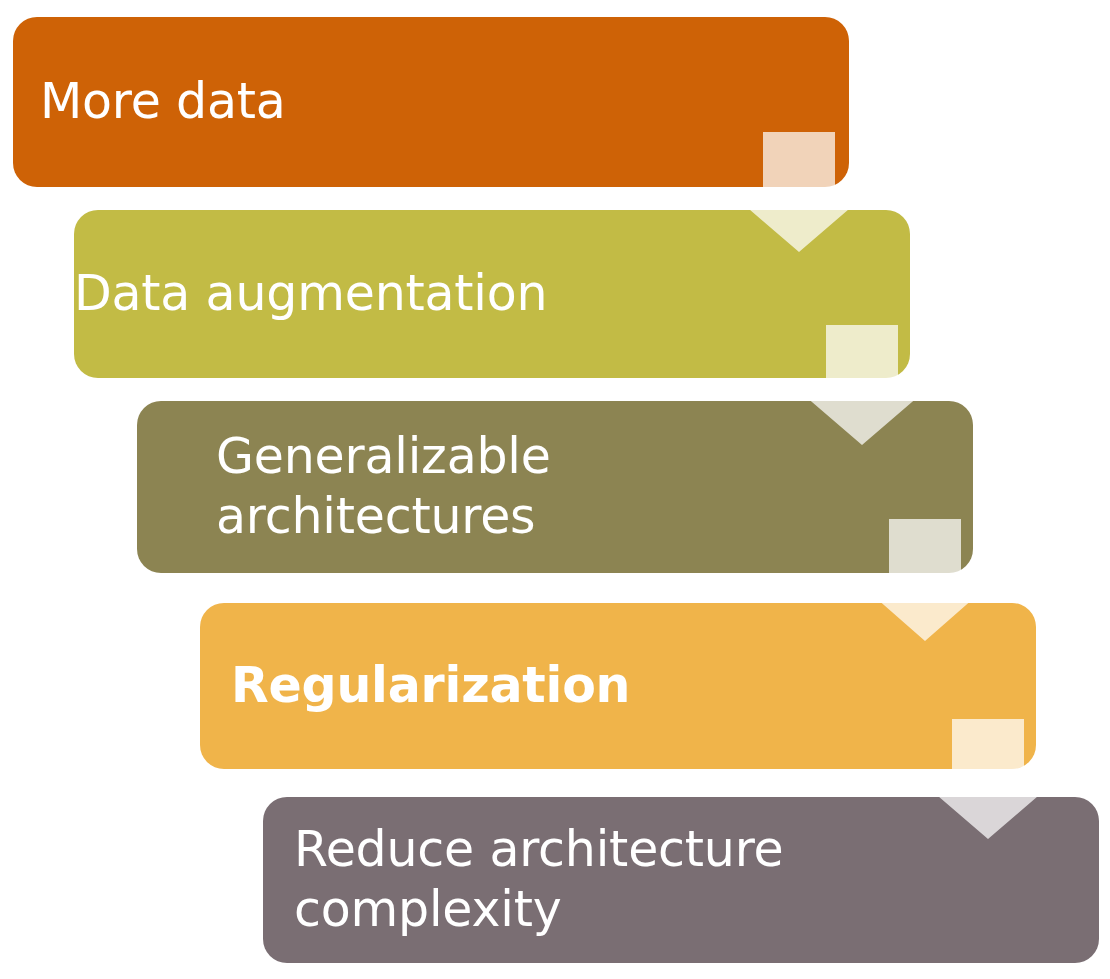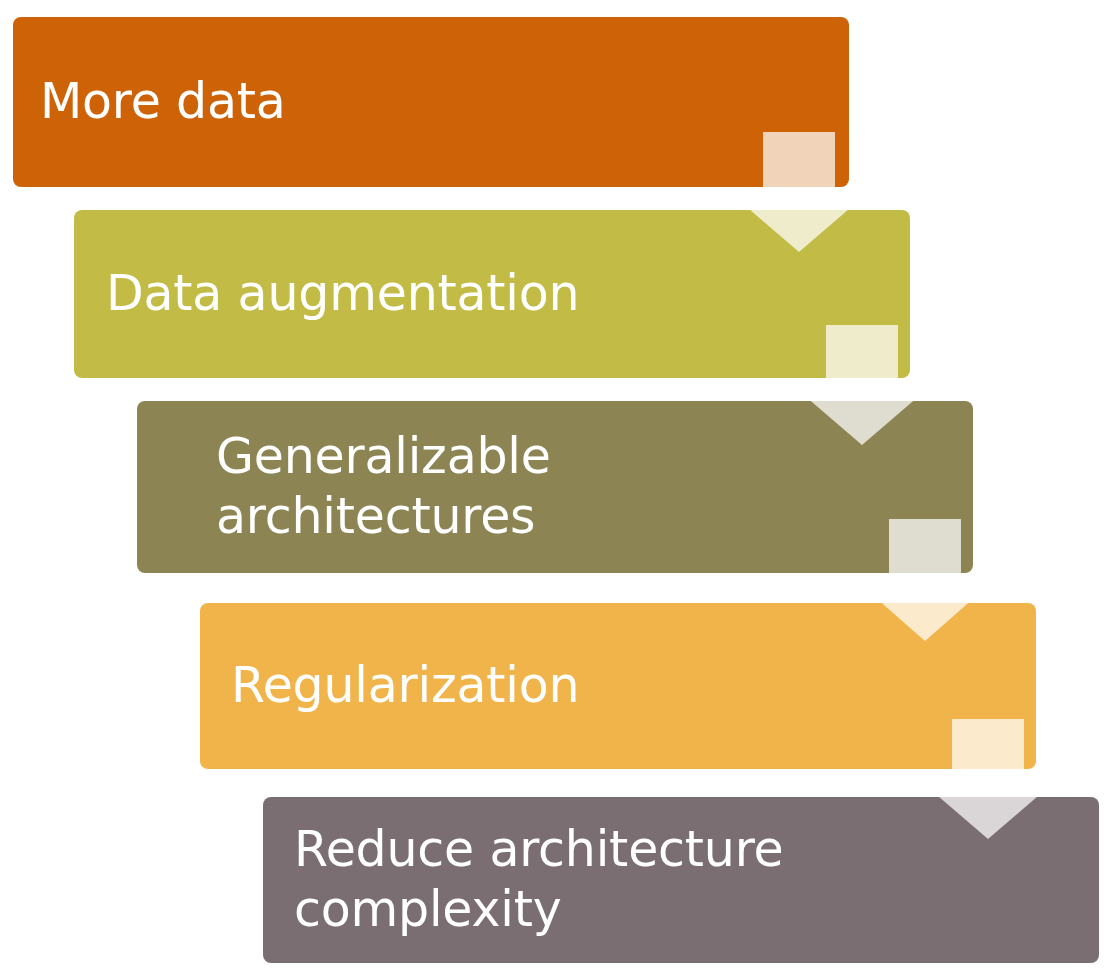--- a/index.html
+++ b/index.html
@@ -15,21 +15,21 @@
     position: relative;
     width: 1110px;
     height: 979px;
     background: #ffffff;
     overflow: hidden;
   }
 
   
   .step-box {
     position: absolute;
-    border-radius: 8px;
+    border-radius: 24px;
     box-sizing: border-box;
     display: flex;
     align-items: center;
     z-index: 1;
   }
   .step-label {
     color: #ffffff;
     font-family: "DejaVu Sans", sans-serif;
     font-size: 49px;
     font-weight: 400;
@@ -41,23 +41,23 @@
   }
 
   
   #box-1 { left: 13px;  top: 17px;  width: 836px; height: 170px; }
   #box-2 { left: 74px;  top: 210px; width: 836px; height: 168px; }
   #box-3 { left: 137px; top: 401px; width: 836px; height: 172px; }
   #box-4 { left: 200px; top: 603px; width: 836px; height: 166px; }
   #box-5 { left: 263px; top: 797px; width: 836px; height: 166px; }
 
   #box-1 .step-label { padding-left: 27px; }
-  #box-2 .step-label { padding-left: 32px; }
+  #box-2 .step-label { }
   #box-3 .step-label { padding-left: 31px; }
-  #box-4 .step-label { padding-left: 31px; }
+  #box-4 .step-label { padding-left: 31px; font-weight: bold; }
   #box-5 .step-label { padding-left: 31px; }
 
   
   .flow-arrow {
     position: absolute;
     z-index: 5;
     pointer-events: none;
   }
   .flow-arrow svg { display: block; }
 

